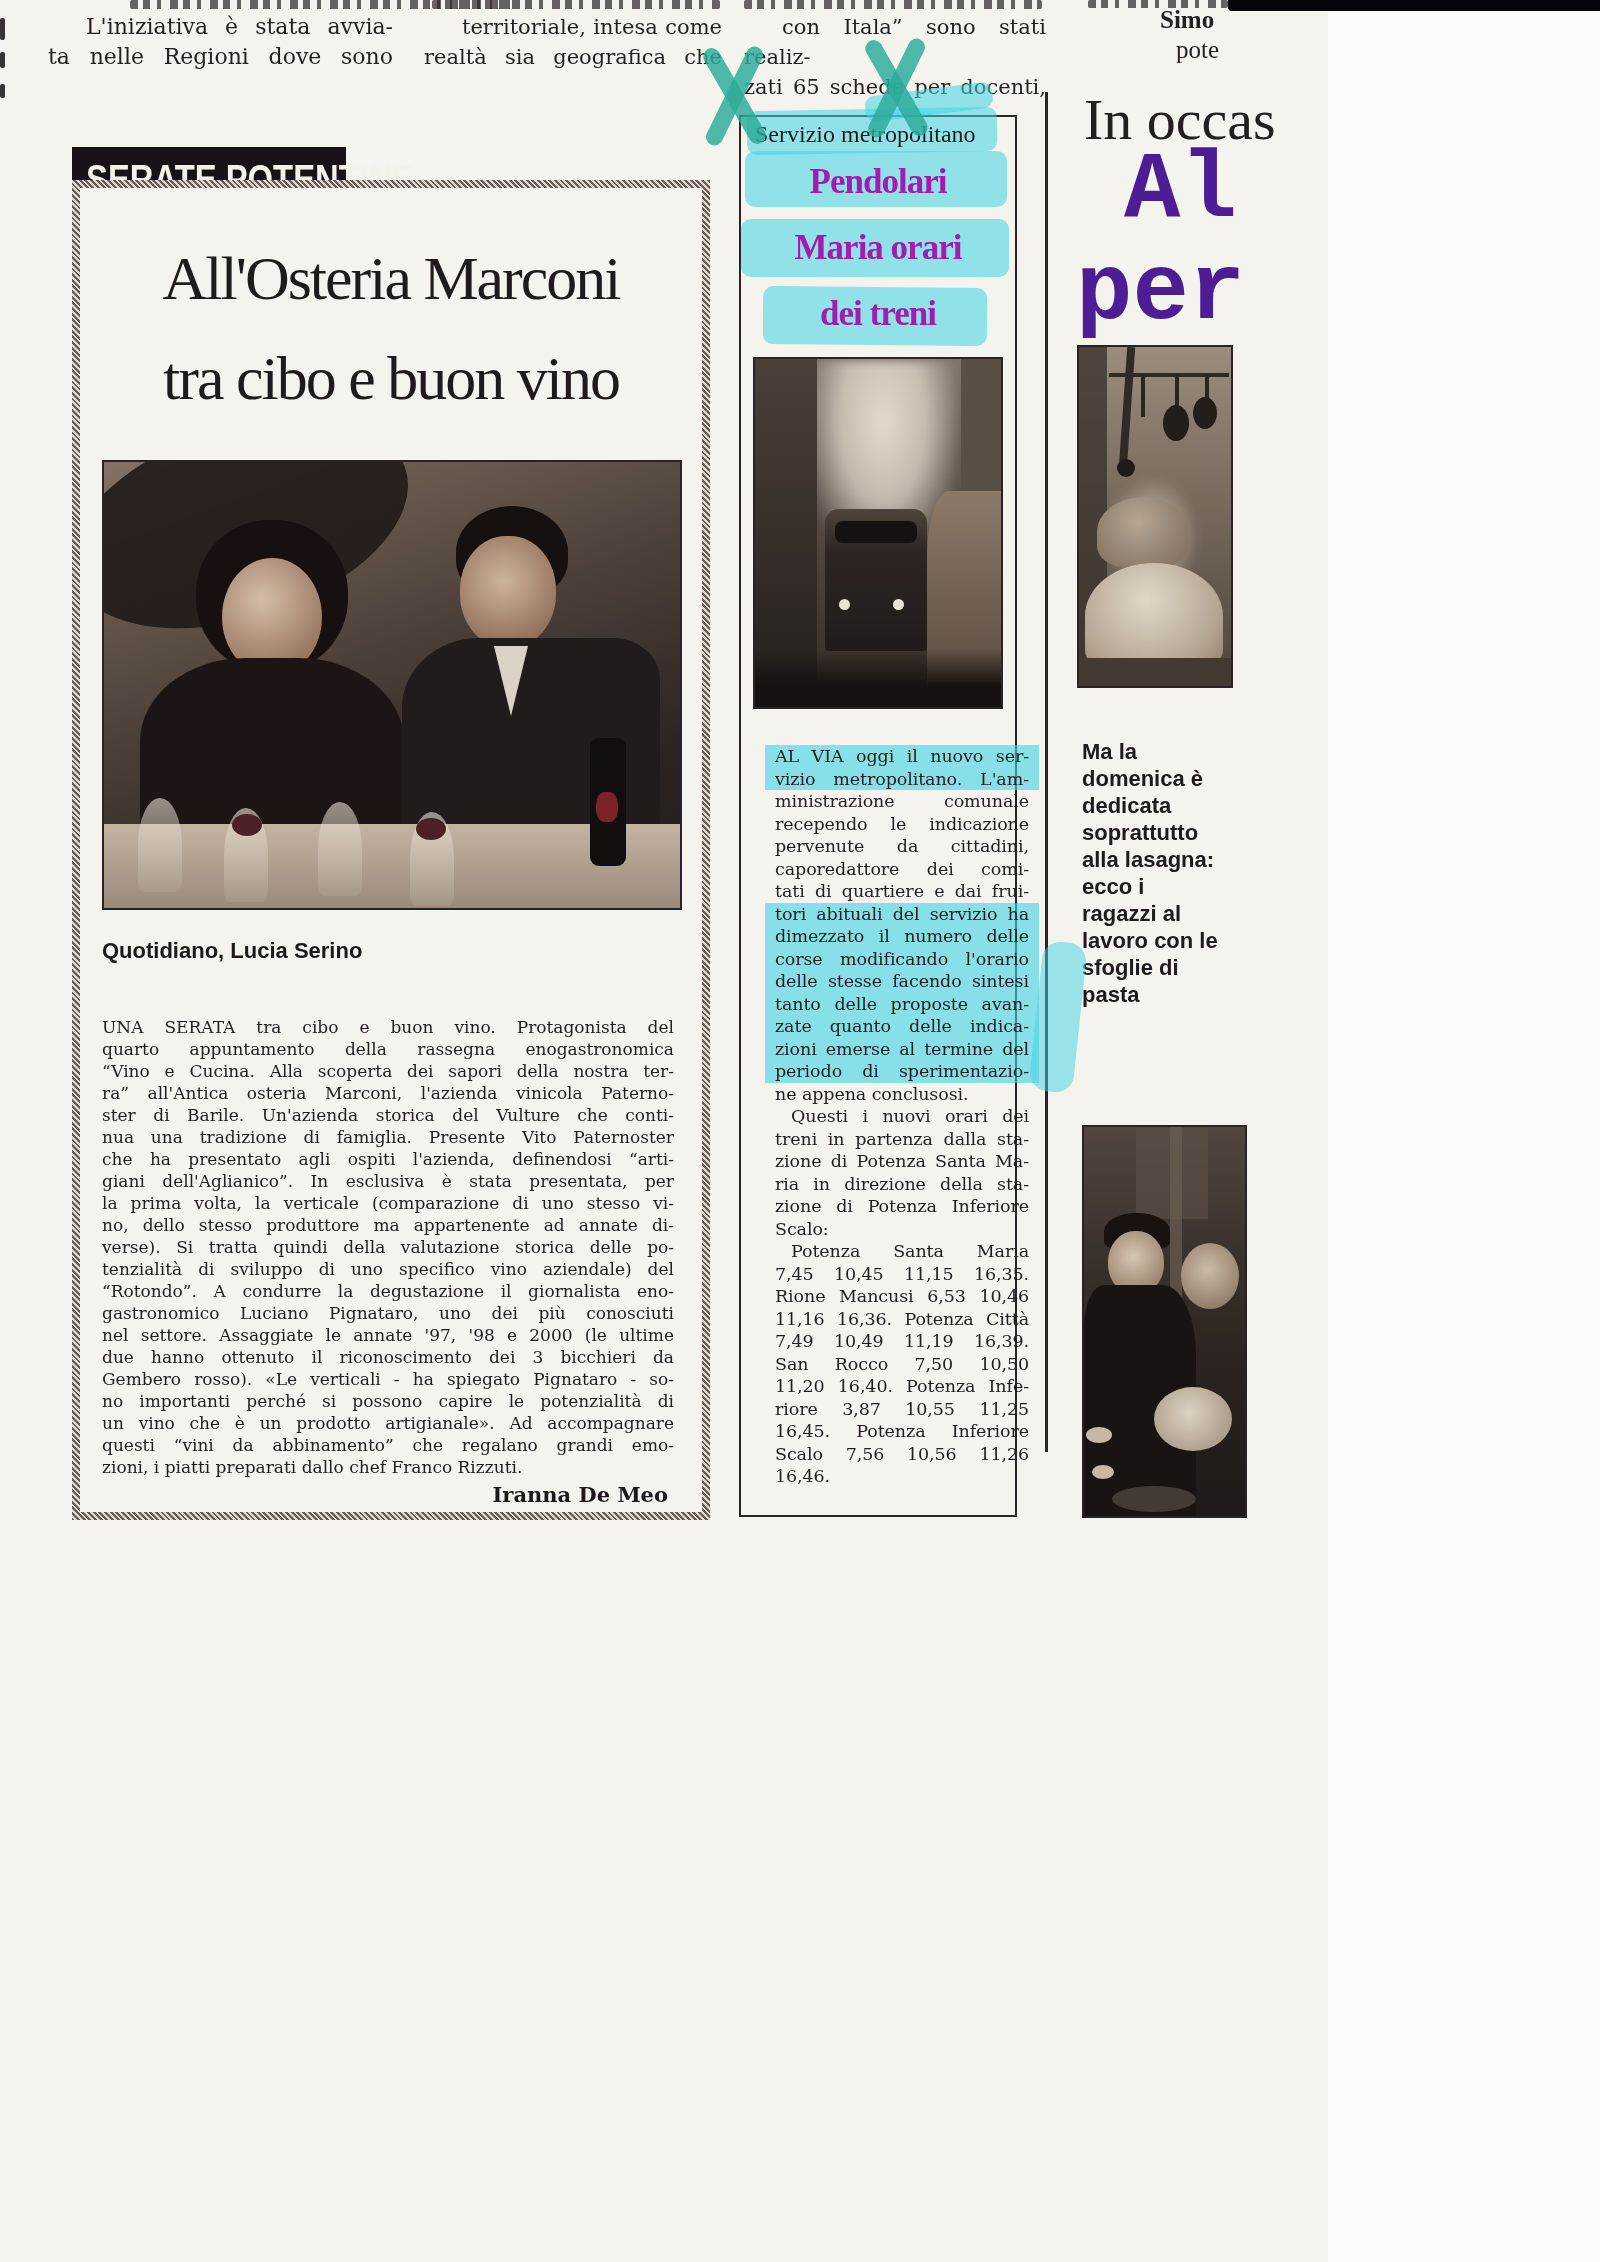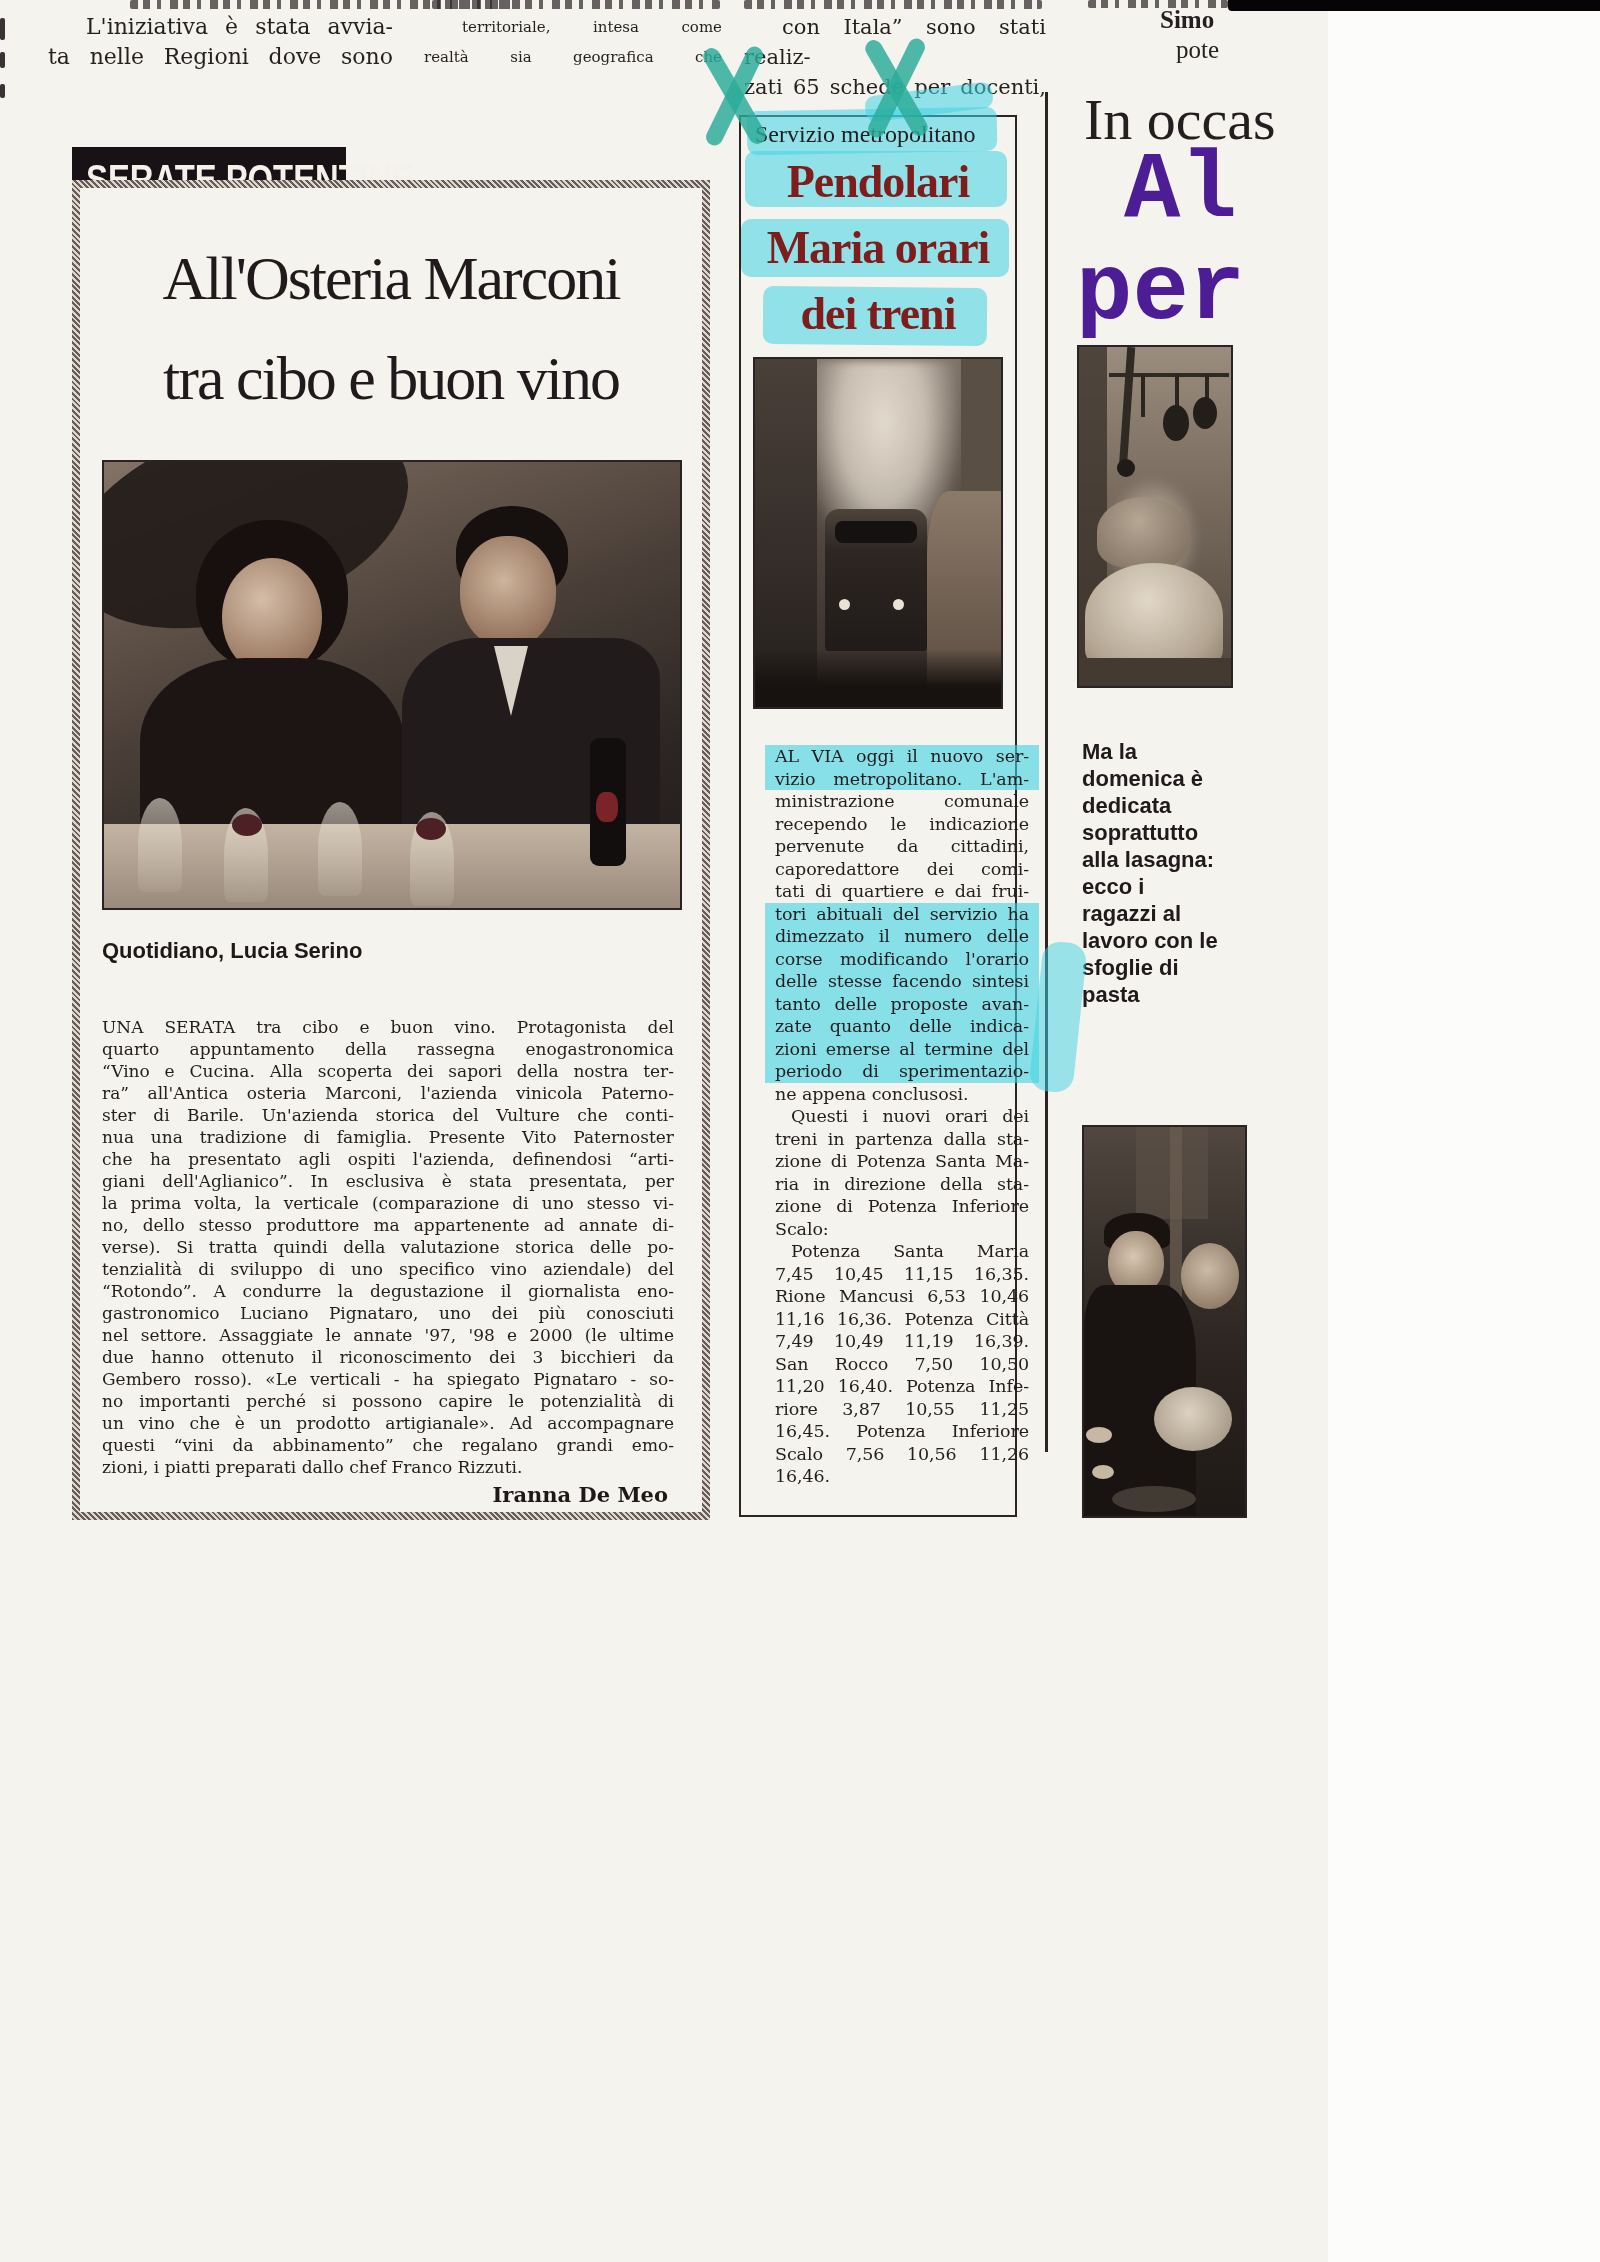--- a/index.html
+++ b/index.html
@@ -33,22 +33,22 @@
   .byline{position:absolute;right:34px;top:1294px;font-family:"DejaVu Serif",serif;
     font-weight:bold;font-size:21px;color:#1e181a;}
 
   
   .midbox{position:absolute;left:739px;top:115px;width:278px;height:1402px;
     border:2px solid #2b2427;box-sizing:border-box;background:#f5f3ed;}
   .stroke{position:absolute;background:rgba(62,211,228,.55);border-radius:10px;}
   .kicker{position:absolute;left:14px;top:4px;font-family:"Liberation Serif",serif;
     font-size:24px;color:#221c1e;white-space:nowrap;}
   .mheadline{position:absolute;left:0;top:32px;width:100%;text-align:center;}
-  .mheadline .hlline{font-family:"Liberation Serif",serif;font-weight:bold;font-size:46px;
-    line-height:66px;letter-spacing:-1px;color:#7f1d1d;}
+  .mheadline .hlline{font-family:"Liberation Serif",serif;font-weight:bold;font-size:35px;
+    line-height:66px;letter-spacing:-1px;color:#a21caf;}
   .mbody{position:absolute;left:0;top:628px;width:274px;padding-left:24px;}
   .mbody .bl{font-size:17.5px;line-height:22.5px;padding:0 10px;letter-spacing:-.1px;
     text-align:justify;text-align-last:justify;white-space:nowrap;}
   .mbody .bl.nj{text-align-last:left;}
   .mbody .bl.ind{text-indent:16px;}
   .mbody .bl.hl{background:rgba(62,211,228,.6);}
 
   
   .rline{position:absolute;left:1045px;top:92px;width:3px;height:1360px;background:#2b2326;}
   .rfrag-clip{position:absolute;left:1084px;top:86px;width:262px;height:70px;overflow:hidden;}
@@ -155,21 +155,21 @@
   <div class="smudge" style="left:1088px;width:140px;height:8px;"></div>
 
   <div class="tick" style="top:18px;height:22px;"></div>
   <div class="tick" style="top:52px;height:16px;"></div>
   <div class="tick" style="top:84px;height:14px;"></div>
 
   <div class="frag" style="left:48px;top:12px;width:345px;font-size:22px;">
       <div class="fline">L'iniziativa è stata avvia-</div>
       <div class="fline">ta nelle Regioni dove sono</div>
     </div>
-  <div class="frag" style="left:424px;top:12px;width:298px;font-size:15px;">
+  <div class="frag" style="left:424px;top:12px;width:298px;font-size:21px;">
       <div class="fline">territoriale, intesa come</div>
       <div class="fline">realtà sia geografica che</div>
     </div>
   <div class="frag" style="left:744px;top:12px;width:302px;font-size:21px;">
       <div class="fline">con Itala” sono stati realiz-</div>
       <div class="fline">zati 65 schede per docenti,</div>
     </div>
   <div class="col4frag" style="left:1160px;top:6px;font-weight:bold;">Simo</div>
   <div class="col4frag" style="left:1176px;top:36px;">pote</div>
 

